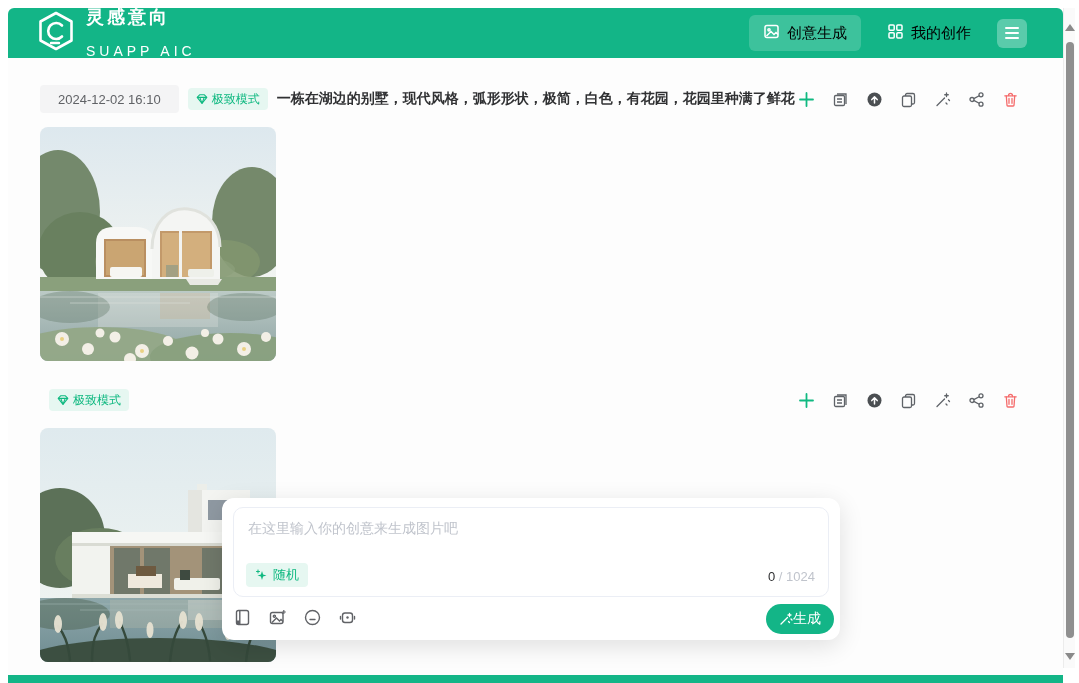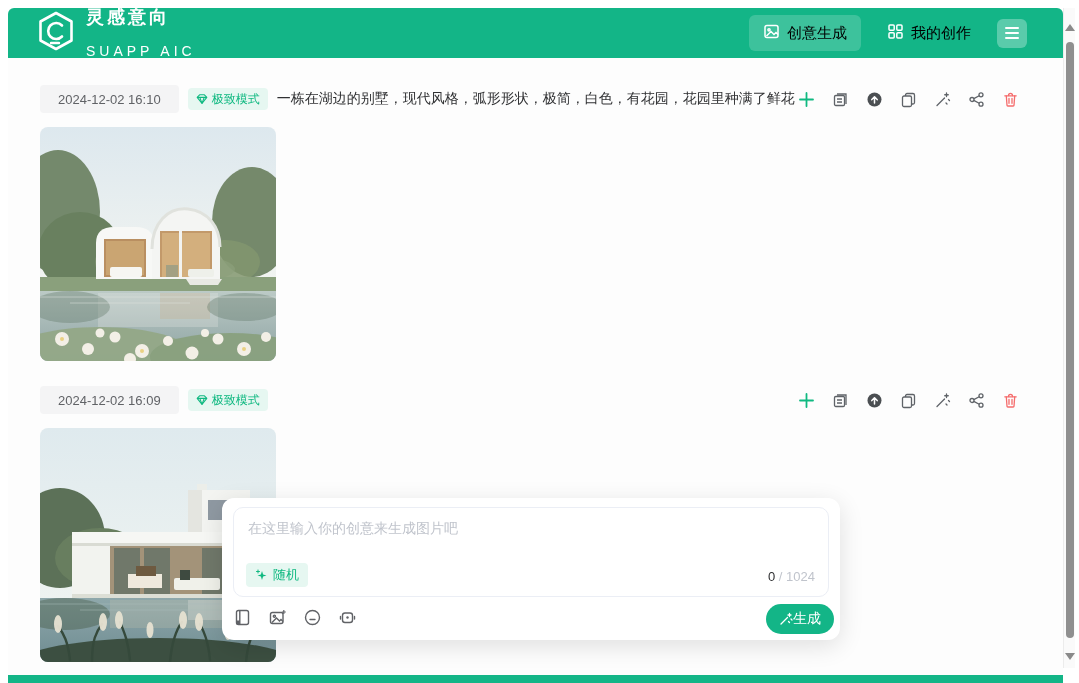--- a/index.html
+++ b/index.html
@@ -31,21 +31,21 @@
   .row-bar { position:absolute; left:32px; width:979px; height:28px; display:flex; align-items:center; }
   .row-bar.r1 { top:27px; } .row-bar.r2 { top:328px; }
   .timestamp {
     height:28px; padding:0 18px; background:#f4f4f5; border-radius:4px;
     color:#606266; font-size:13px; display:flex; align-items:center;
   }
   .mode-badge {
     margin-left:9px; height:22px; padding:0 8px; background:#e6f7f1; border-radius:4px;
     color:#10b981; font-size:12px; display:flex; align-items:center; gap:4px;
   }
-  .prompt { margin-left:9px; font-size:14px; color:#303133; white-space:nowrap; }
+  .prompt { margin-left:9px; font-size:14px; color:#303133; white-space:nowrap;font-weight:bold; }
   .actions { margin-left:auto; display:flex; align-items:center; gap:17px; }
   .act { width:17px; height:17px; display:flex; align-items:center; justify-content:center; cursor:pointer; }
   .thumb {
     position:absolute; left:32px; width:236px; border-radius:8px; overflow:hidden; cursor:pointer;
   }
   .thumb.t1 { top:69px; height:234px; }
   .thumb.t2 { top:370px; height:234px; }
   
   .composer {
     position:absolute; left:222px; top:498px; width:618px; height:142px;
@@ -262,21 +262,20 @@
       </g>
       <g fill="#e8c96a" opacity="0.8">
         <circle cx="22" cy="212" r="2"></circle>
           <circle cx="102" cy="224" r="2"></circle>
           <circle cx="204" cy="222" r="2"></circle>
       </g>
     </svg>
   </div>
 
   <div class="row-bar r2">
-    <span class="timestamp">2024-12-02 16:09</span>
     <span class="mode-badge">
       <svg width="12" height="12" viewBox="0 0 12 12" fill="none" stroke="#10b981" stroke-width="1.1">
         <path d="M1.2 4.4 L3.6 1.8 H8.4 L10.8 4.4 L6 10.4 Z" stroke-linejoin="round"></path>
         <path d="M1.2 4.4 H10.8 M6 10.4 L3.8 4.4 M6 10.4 L8.2 4.4"></path>
       </svg>
       <span>极致模式</span>
     </span>
     <span class="actions">
       <span class="act">
         <svg width="17" height="17" viewBox="0 0 17 17">

